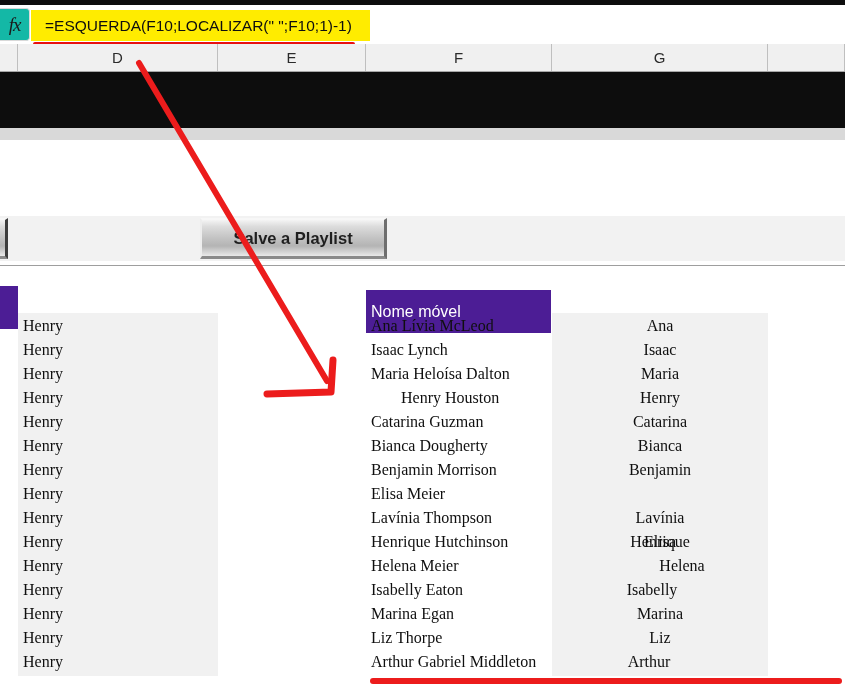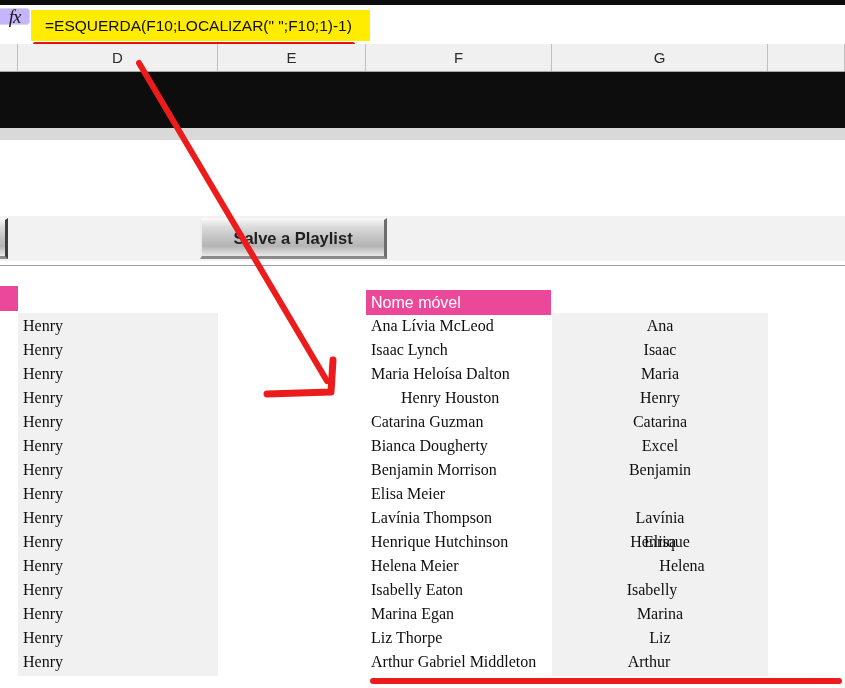--- a/index.html
+++ b/index.html
@@ -9,22 +9,22 @@
     font-family:"Liberation Sans","DejaVu Sans",sans-serif;
     -webkit-font-smoothing:antialiased;
   }
 
   
   .top-strip{position:absolute;left:0;top:0;width:845px;height:5px;background:#0d0d0d;}
 
   
   .formula-bar{position:absolute;left:0;top:5px;width:845px;height:39px;background:#ffffff;}
   .fx-box{
-    position:absolute;left:0;top:3px;width:30px;height:17px;
-    background:#c4b5fd;border:1px solid #d9d9d9;border-left:none;border-radius:0 4px 4px 0;
+    position:absolute;left:0;top:3px;width:30px;height:33px;
+    background:#14b8a6;border:1px solid #d9d9d9;border-left:none;border-radius:0 4px 4px 0;
     box-sizing:border-box;
     display:flex;align-items:center;justify-content:center;
   }
   .fx-glyph{font-family:"Liberation Serif","DejaVu Serif",serif;font-style:italic;font-size:19px;color:#1a1a1a;letter-spacing:-1px;}
   .formula-highlight{
     position:absolute;left:31px;top:5px;width:339px;height:31px;
     background:#ffec00;
     display:flex;align-items:center;
   }
   .formula-text{
@@ -72,21 +72,21 @@
   .btn-left-stub{
     position:absolute;left:-14px;top:19px;width:22px;height:41px;box-sizing:border-box;
     background:linear-gradient(to bottom,#f4f4f4 0%,#dcdcdc 18%,#c3c3c3 50%,#b4b4b4 72%,#e9e9e9 100%);
     border-top:2px solid #f7f7f7;border-right:3px solid #3d3d3d;border-bottom:3px solid #8a8a8a;
   }
   .button-rule{position:absolute;left:0;top:66px;width:845px;height:1px;background:#9e9e9e;}
 
   
   .data-area{position:absolute;left:0;top:267px;width:845px;height:421px;background:#ffffff;}
 
-  .hdr-black{position:absolute;height:25px;background:#ec4899;display:flex;align-items:center;}
+  .hdr-black{position:absolute;height:43px;background:#4c1d95;display:flex;align-items:center;}
   .hdr-black .hdr-label{color:#ffffff;font-size:16px;padding-left:5px;white-space:nowrap;}
 
   .col-band{position:absolute;background:#f1f1f1;}
 
   .cell{
     position:absolute;height:24px;line-height:24px;
     font-size:16px;color:#0f0f0f;white-space:nowrap;font-family:Liberation Serif, serif;
   }
   .cell.left{padding-left:5px;}
   .cell.center{text-align:center;}
@@ -158,21 +158,21 @@
       <div class="cell left" style="left: 366px; top: 95px; width: 216px;">Maria Heloísa Dalton</div>
       <div class="cell center" style="left: 552px; top: 95px; width: 216px;">Maria</div>
       <div class="cell left" style="left: 18px; top: 119px; width: 200px;">Henry</div>
       <div class="cell left" style="left: 372px; top: 119px; width: 216px; margin-left: 24px;">Henry Houston</div>
       <div class="cell center" style="left: 552px; top: 119px; width: 216px;">Henry</div>
       <div class="cell left" style="left: 18px; top: 143px; width: 200px;">Henry</div>
       <div class="cell left" style="left: 366px; top: 143px; width: 216px;">Catarina Guzman</div>
       <div class="cell center" style="left: 552px; top: 143px; width: 216px;">Catarina</div>
       <div class="cell left" style="left: 18px; top: 167px; width: 200px;">Henry</div>
       <div class="cell left" style="left: 366px; top: 167px; width: 216px;">Bianca Dougherty</div>
-      <div class="cell center" style="left: 552px; top: 167px; width: 216px;">Excel</div>
+      <div class="cell center" style="left: 552px; top: 167px; width: 216px;">Bianca</div>
       <div class="cell left" style="left: 18px; top: 191px; width: 200px;">Henry</div>
       <div class="cell left" style="left: 366px; top: 191px; width: 216px;">Benjamin Morrison</div>
       <div class="cell center" style="left: 552px; top: 191px; width: 216px;">Benjamin</div>
       <div class="cell left" style="left: 18px; top: 215px; width: 200px;">Henry</div>
       <div class="cell left" style="left: 366px; top: 215px; width: 216px;">Elisa Meier</div>
       <div class="cell center" style="left: 552px; top: 215px; width: 216px; margin-top: 48px;">Elisa</div>
       <div class="cell left" style="left: 18px; top: 239px; width: 200px;">Henry</div>
       <div class="cell left" style="left: 366px; top: 239px; width: 216px;">Lavínia Thompson</div>
       <div class="cell center" style="left: 552px; top: 239px; width: 216px;">Lavínia</div>
       <div class="cell left" style="left: 18px; top: 263px; width: 200px;">Henry</div>

